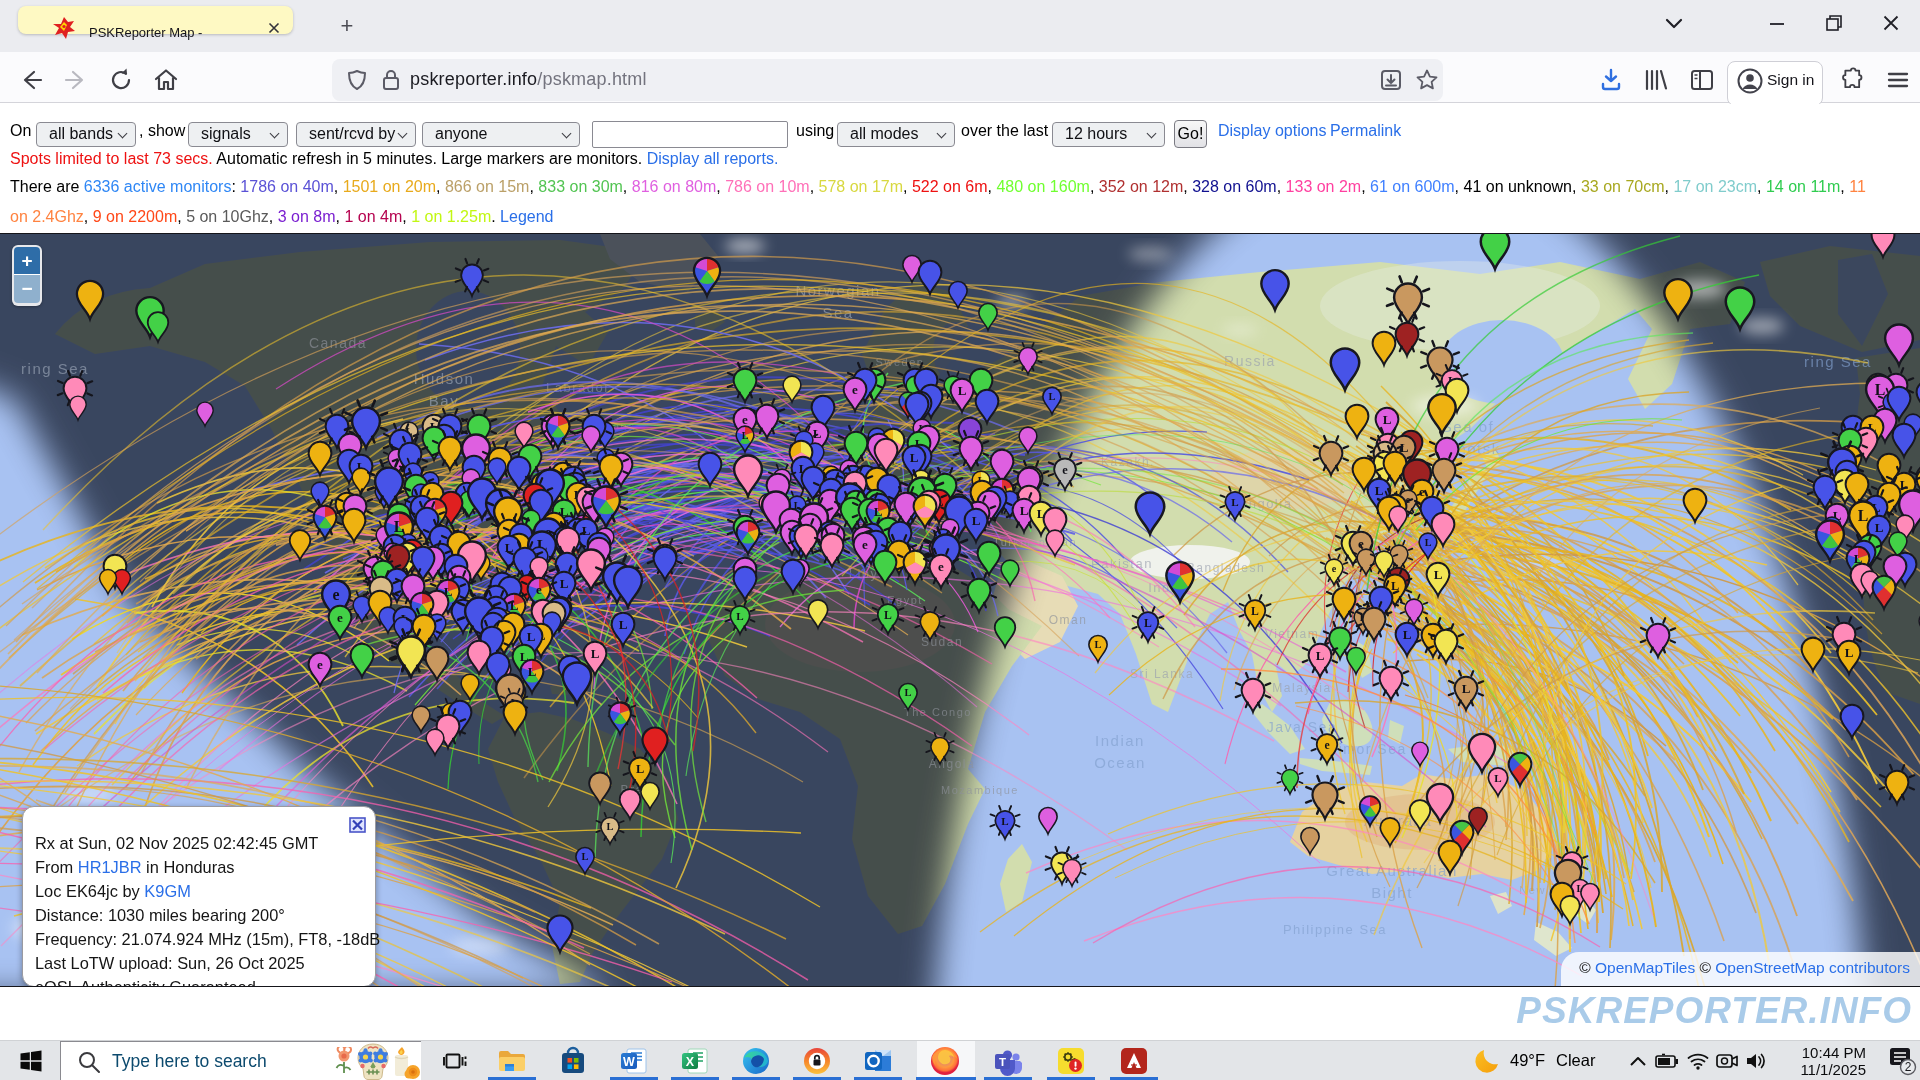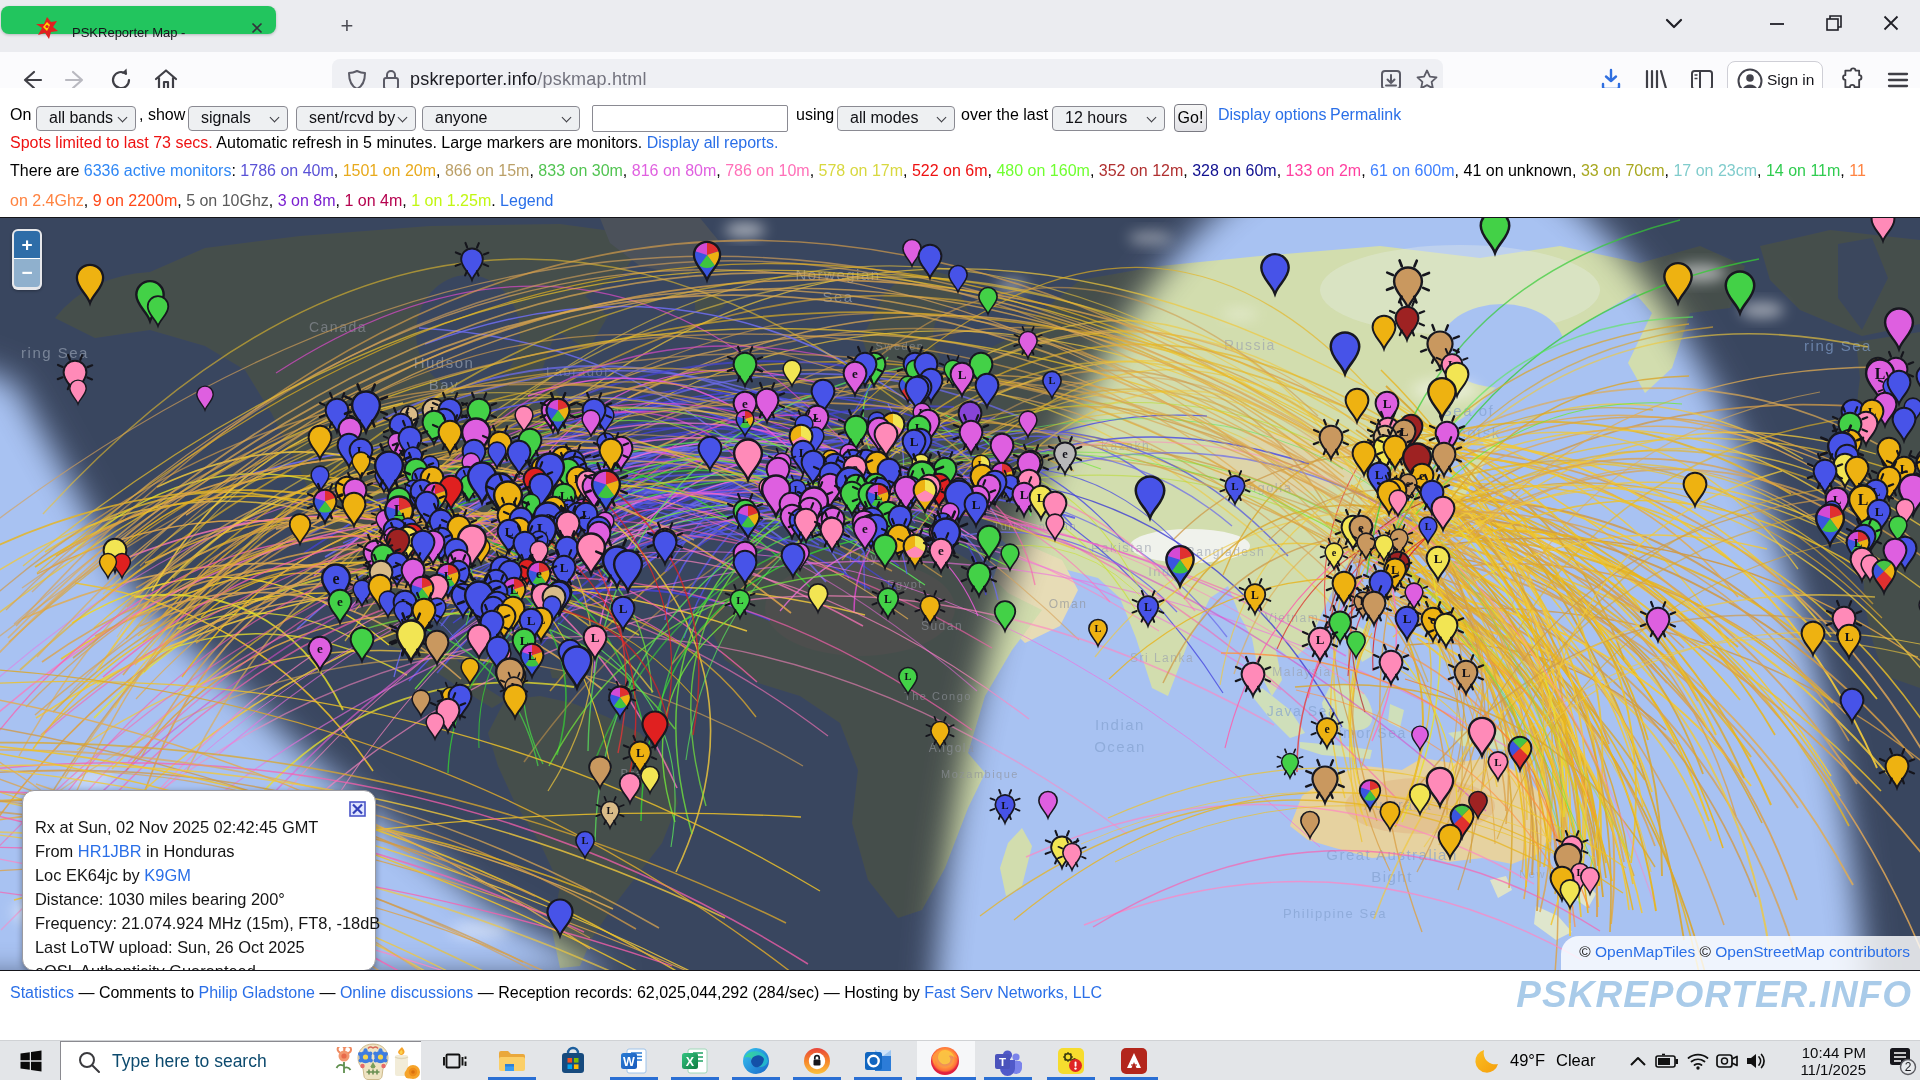--- a/index.html
+++ b/index.html
@@ -1,32 +1,32 @@
 <!DOCTYPE html>
 <html><head><meta charset="utf-8"><style>
 *{margin:0;padding:0;box-sizing:border-box}
 html,body{width:1920px;height:1080px;overflow:hidden;font-family:"Liberation Sans",sans-serif;background:#fff}
 .abs{position:absolute}
 
 #tabbar{position:absolute;left:0;top:0;width:1920px;height:52px;background:#ebecf0}
-#tab{position:absolute;left:1px;top:6px;width:275px;height:28px;background:#22c55e;border-radius:8px;box-shadow:0 1px 3px rgba(0,0,0,.22)}
+#tab{position:absolute;left:18px;top:6px;width:275px;height:28px;background:#fef9c3;border-radius:8px;box-shadow:0 1px 3px rgba(0,0,0,.22)}
 #tab .ttl{position:absolute;left:71px;top:19px;font-size:13px;color:#15141a;white-space:nowrap}
 #tab .tx{position:absolute;left:240px;top:13px;width:18px;height:18px;color:#3c3c44;font-size:17px;line-height:18px;text-align:center}
 .plus{position:absolute;left:294px;top:13px;width:26px;height:26px;color:#4c4c54;font-size:22px;line-height:25px;text-align:center;font-weight:400}
 .wbtn{position:absolute;top:10px;height:26px;color:#202027;text-align:center}
 #navbar{position:absolute;left:0;top:52px;width:1920px;height:51px;background:#fbfbfd;border-bottom:1px solid #d4d4da}
 .nico{position:absolute;top:66px;width:28px;height:28px;color:#3f3f46}
 #urlbar{position:absolute;left:332px;top:59px;width:1111px;height:42px;background:#eff0f4;border-radius:8px}
 #urlbar .u1{color:#1a1a20}
 #urlbar .u2{color:#73737e}
 #urltext{position:absolute;left:78px;top:10px;font-size:18px;letter-spacing:.2px}
 #signin{position:absolute;left:1727px;top:61px;width:96px;height:45px;border:1px solid #cfcfd6;border-radius:8px;background:#fff}
 #signin span{position:absolute;left:39px;top:9px;font-size:15.5px;color:#15141a}
 
-#page{position:absolute;left:0;top:88px;width:1920px;height:936px;background:#fff}
+#page{position:absolute;left:0;top:104px;width:1920px;height:936px;background:#fff}
 .sel{position:absolute;height:25px;background:#eef0f2;border:1px solid #8a8a92;border-radius:4px;font-size:16px;color:#101014;padding:2px 0 0 12px}
 .sel .ch{position:absolute;right:9px;top:7px;width:7px;height:7px;border-right:1.8px solid #3c3c42;border-bottom:1.8px solid #3c3c42;transform:rotate(45deg)}
 .ft{position:absolute;font-size:16px;color:#000;top:18px}
 a,.lnk{color:#2a6fe8;text-decoration:none}
 #stats{position:absolute;left:10px;top:68px;width:1905px;font-size:16px;line-height:30px;color:#000}
 #stats b{font-weight:normal}
 
 #map{position:absolute;left:0;top:129px;width:1920px;height:754px;border-top:1px solid #15151a;border-bottom:1px solid #15151a;overflow:hidden}
 #zoomc{position:absolute;left:12px;top:11px;width:30px;height:61px;background:rgba(255,255,255,.88);border-radius:6px;padding:2px;box-shadow:0 1px 3px rgba(0,0,0,.3)}
 #zoomc .zb{width:26px;height:28px;color:#fff;font-size:19px;font-weight:bold;text-align:center;line-height:27px}
@@ -2684,21 +2684,20 @@
         <g transform="translate(560,718) scale(1.1)">
           <use href="#Pb"></use>
         </g>
       </svg><div id="zoomc">
         <div class="zb" style="background:#2e6da8;border-radius:4px 4px 0 0;border-bottom:1px solid #fff">+</div>
         <div class="zb" style="background:#8fb0cd;border-radius:0 0 4px 4px">−</div>
       </div><div id="attr"><span style="color:#111">© </span><span class="lnk">OpenMapTiles</span><span style="color:#111"> © </span><span class="lnk">OpenStreetMap contributors</span></div><div id="popup"><div class="abs" style="right:9px;top:8px"><svg width="17" height="16" viewBox="0 0 17 16" style="">
             <rect x="1" y="1" width="15" height="14" fill="#dfe4ff" stroke="#4a55c8" stroke-width="1.6"></rect>
             <path d="M4 3.5 L13 12.5 M13 3.5 L4 12.5" stroke="#3340b8" stroke-width="2.2"></path>
           </svg></div>Rx at Sun, 02 Nov 2025 02:42:45 GMT<br>From <span class="lnk">HR1JBR</span> in Honduras<br>Loc EK64jc by <span class="lnk">K9GM</span><br>Distance: 1030 miles bearing 200°<br>Frequency: 21.074.924 MHz (15m), FT8, -18dB<br>Last LoTW upload: Sun, 26 Oct 2025<br>eQSL Authenticity Guaranteed.</div></div>
-    <div id="foot"><span class="lnk">Statistics</span> — Comments to <span class="lnk">Philip Gladstone</span> — <span class="lnk">Online discussions</span> — Reception records: 62,025,044,292 (284/sec) — Hosting by <span class="lnk">Fast Serv Networks, LLC</span></div>
     <div id="wm">PSKREPORTER.INFO</div>
   </div>
 <div id="task">
     <div class="abs" style="left:19px;top:8px"><svg width="24" height="24" viewBox="0 0 24 24" style="">
         <path d="M1.5 4.6 L10.8 3.3 V11.3 H1.5 Z M12 3.1 L22.5 1.6 V11.3 H12 Z M1.5 12.7 H10.8 V20.7 L1.5 19.4 Z M12 12.7 H22.5 V22.4 L12 20.9 Z" fill="#0a0a0a"></path>
       </svg></div>
     <div id="sbox">
       <div class="abs" style="left:15px;top:7px"><svg width="26" height="26" viewBox="0 0 26 26" style="">
           <circle cx="11" cy="11" r="7" stroke="#3a3a3e" stroke-width="2" fill="none"></circle>
           <path d="M16.2 16.2 L23 23" stroke="#3a3a3e" stroke-width="2" stroke-linecap="round"></path>

